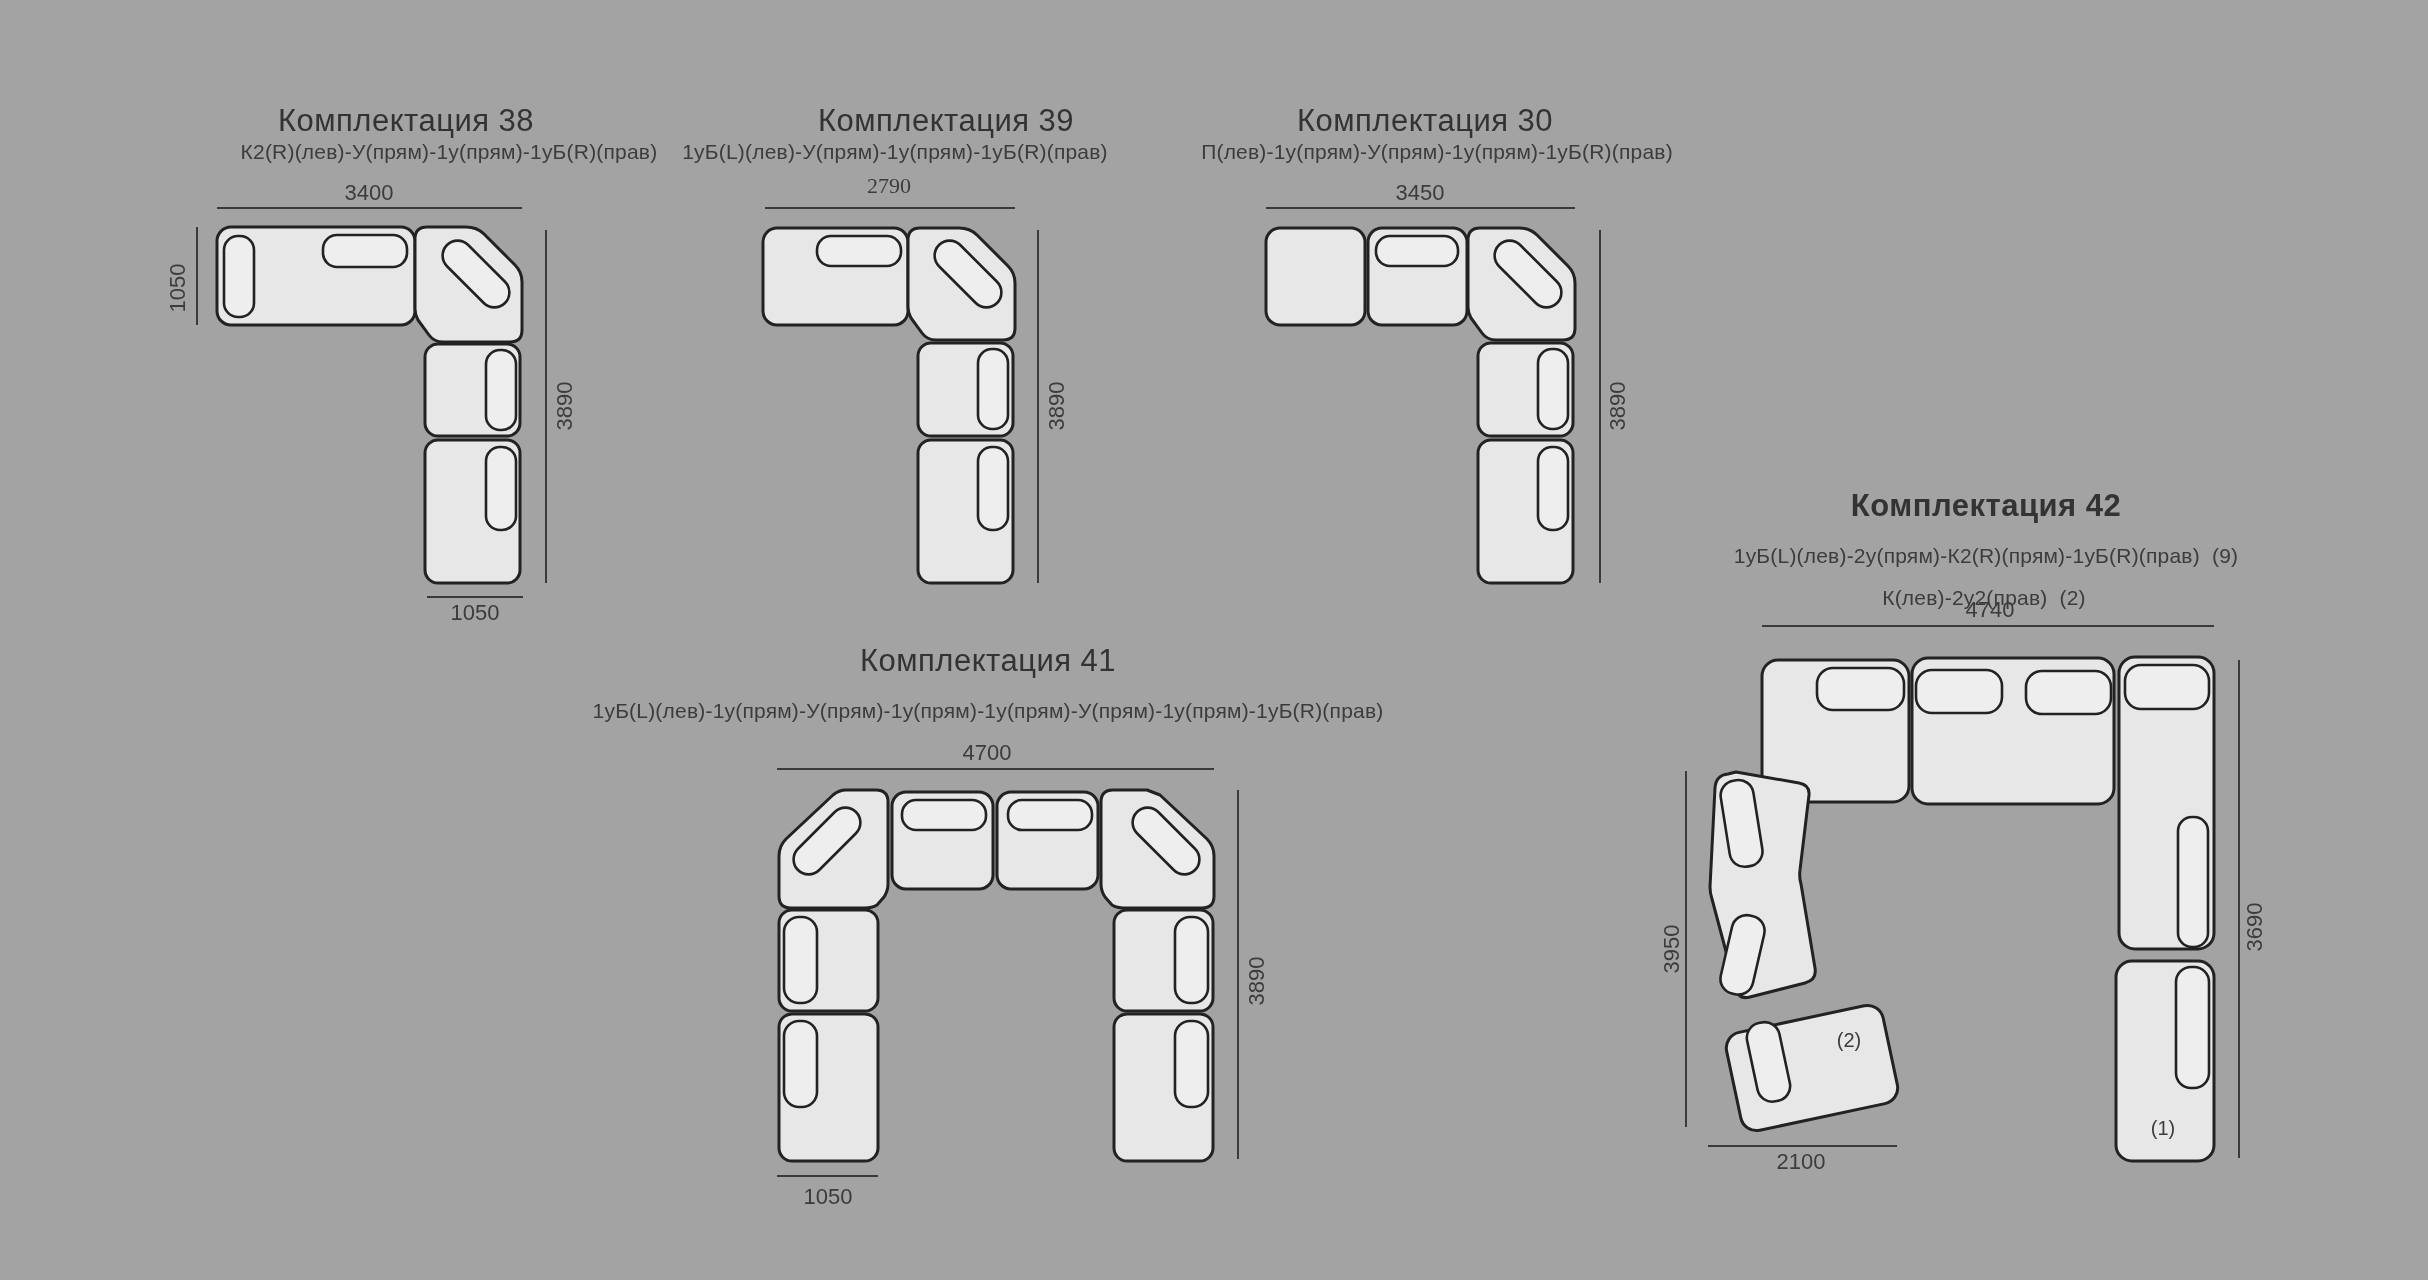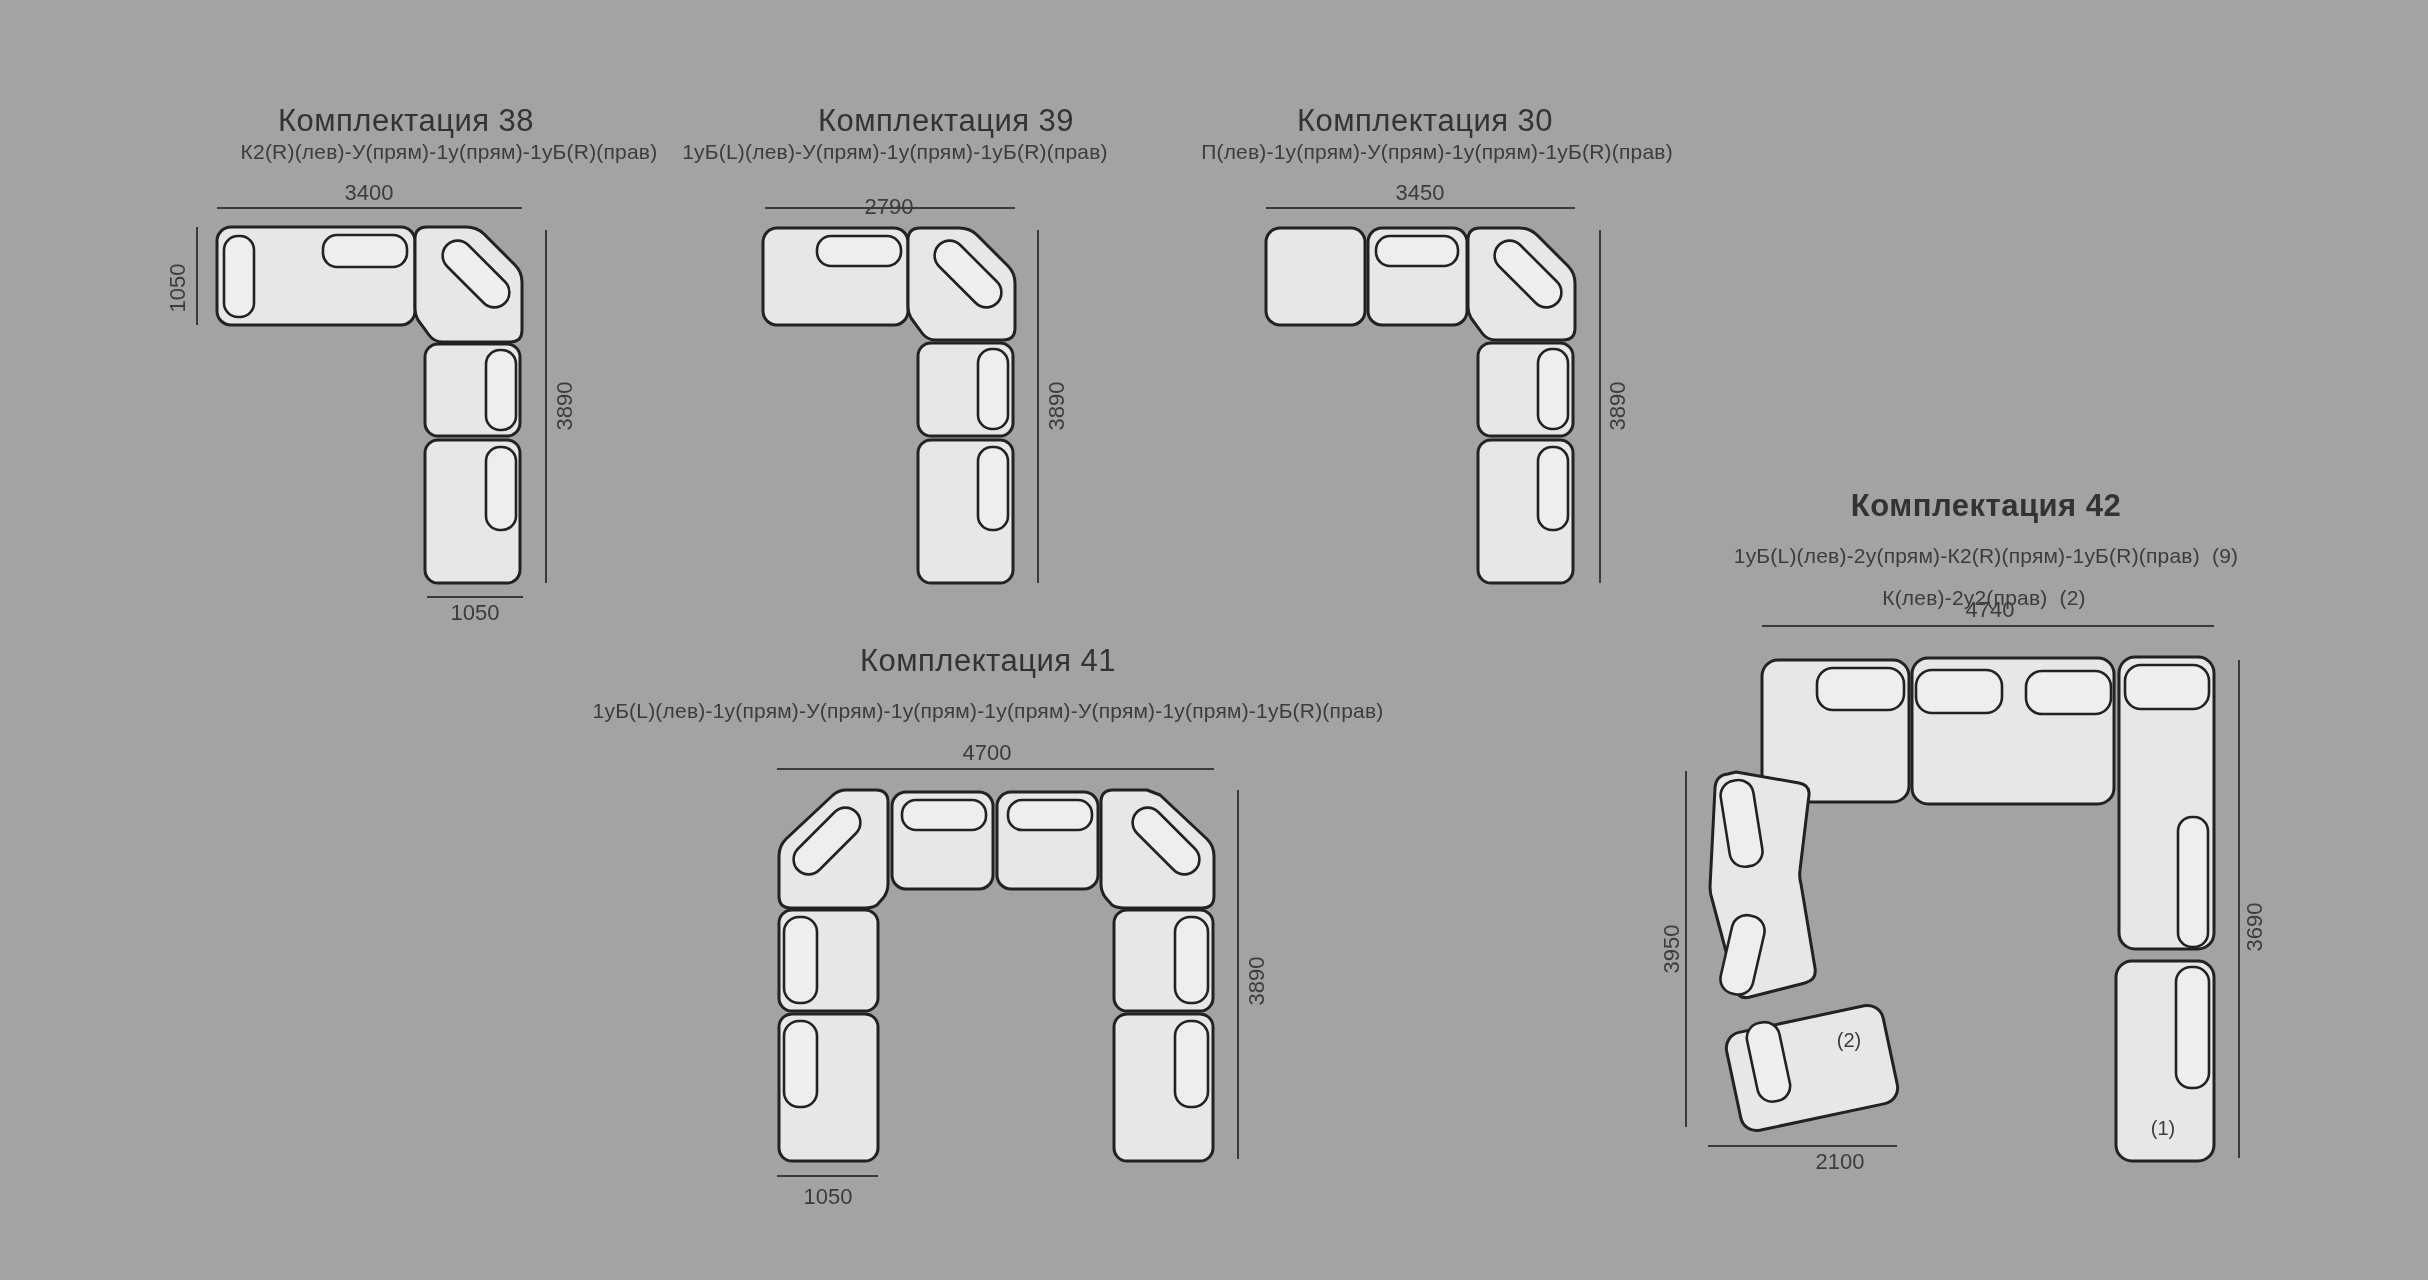--- a/index.html
+++ b/index.html
@@ -116,37 +116,37 @@
 
   <div class="txt title" style="left:406px;top:121px;">Комплектация 38</div>
   <div class="txt sub" style="left:406px;top:152px;margin-left:43px;">К2(R)(лев)-У(прям)-1у(прям)-1уБ(R)(прав)</div>
   <div class="txt dim" style="left:369px;top:193px;">3400</div>
   <div class="txt dim rot" style="left:178px;top:288px;">1050</div>
   <div class="txt dim rot" style="left:565px;top:406px;">3890</div>
   <div class="txt dim" style="left:475px;top:613px;">1050</div>
 
   <div class="txt title" style="left:898px;top:121px;margin-left:48px;">Комплектация 39</div>
   <div class="txt sub" style="left:895px;top:152px;">1уБ(L)(лев)-У(прям)-1у(прям)-1уБ(R)(прав)</div>
-  <div class="txt dim" style="left:889px;top:207px;">2790</div>
+  <div class="txt dim" style="left:889px;top:186px;font-family:Liberation Serif, serif;">2790</div>
   <div class="txt dim rot" style="left:1057px;top:406px;">3890</div>
 
   <div class="txt title" style="left:1425px;top:121px;">Комплектация 30</div>
   <div class="txt sub" style="left:1437px;top:152px;">П(лев)-1у(прям)-У(прям)-1у(прям)-1уБ(R)(прав)</div>
   <div class="txt dim" style="left:1420px;top:193px;">3450</div>
   <div class="txt dim rot" style="left:1618px;top:406px;">3890</div>
 
   <div class="txt title" style="left:988px;top:661px;">Комплектация 41</div>
   <div class="txt sub" style="left:988px;top:711px;">1уБ(L)(лев)-1у(прям)-У(прям)-1у(прям)-1у(прям)-У(прям)-1у(прям)-1уБ(R)(прав)</div>
   <div class="txt dim" style="left:987px;top:753px;">4700</div>
   <div class="txt dim rot" style="left:1257px;top:981px;">3890</div>
   <div class="txt dim" style="left:828px;top:1197px;">1050</div>
 
   <div class="txt title" style="left:1986px;top:506px;font-weight:bold;">Комплектация 42</div>
   <div class="txt sub" style="left:1986px;top:556px;">1уБ(L)(лев)-2у(прям)-К2(R)(прям)-1уБ(R)(прав)  (9)</div>
   <div class="txt sub" style="left:1984px;top:598px;">К(лев)-2у2(прав)  (2)</div>
   <div class="txt dim" style="left:1990px;top:610px;">4740</div>
   <div class="txt dim rot" style="left:2255px;top:927px;">3690</div>
   <div class="txt dim rot" style="left:1672px;top:949px;">3950</div>
-  <div class="txt dim" style="left:1801px;top:1162px;margin-left:39px;">2100</div>
+  <div class="txt dim" style="left:1801px;top:1162px;">2100</div>
   <div class="txt lbl" style="left:2163px;top:1128px;">(1)</div>
   <div class="txt lbl" style="left:1849px;top:1040px;">(2)</div>
 
 </div>
 
 </body></html>

